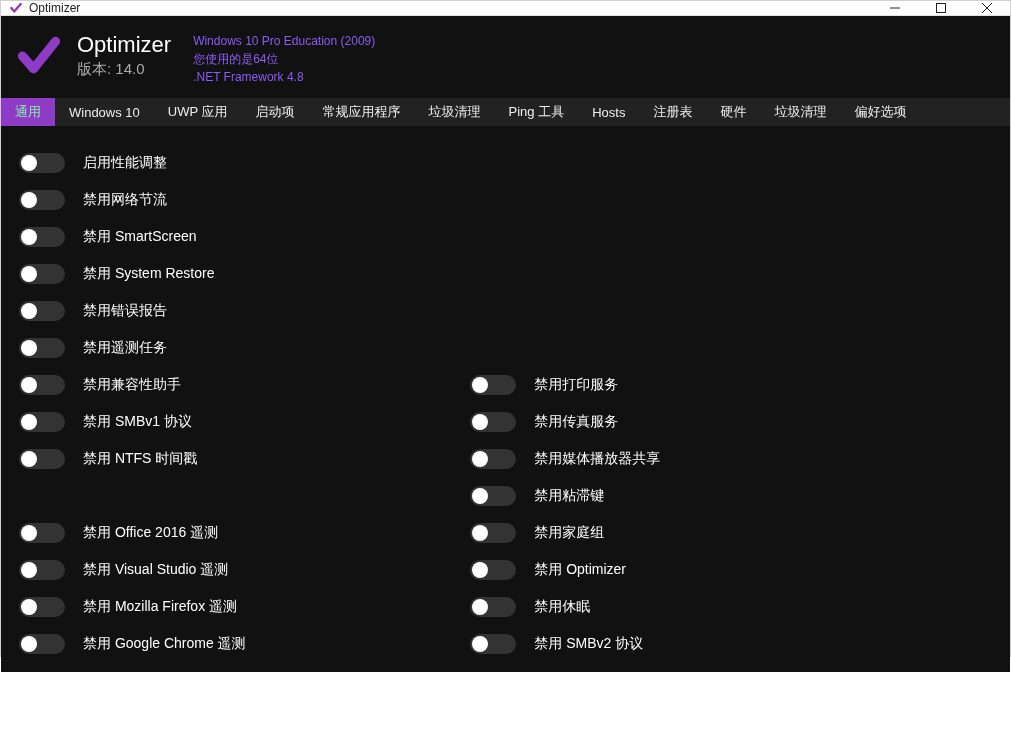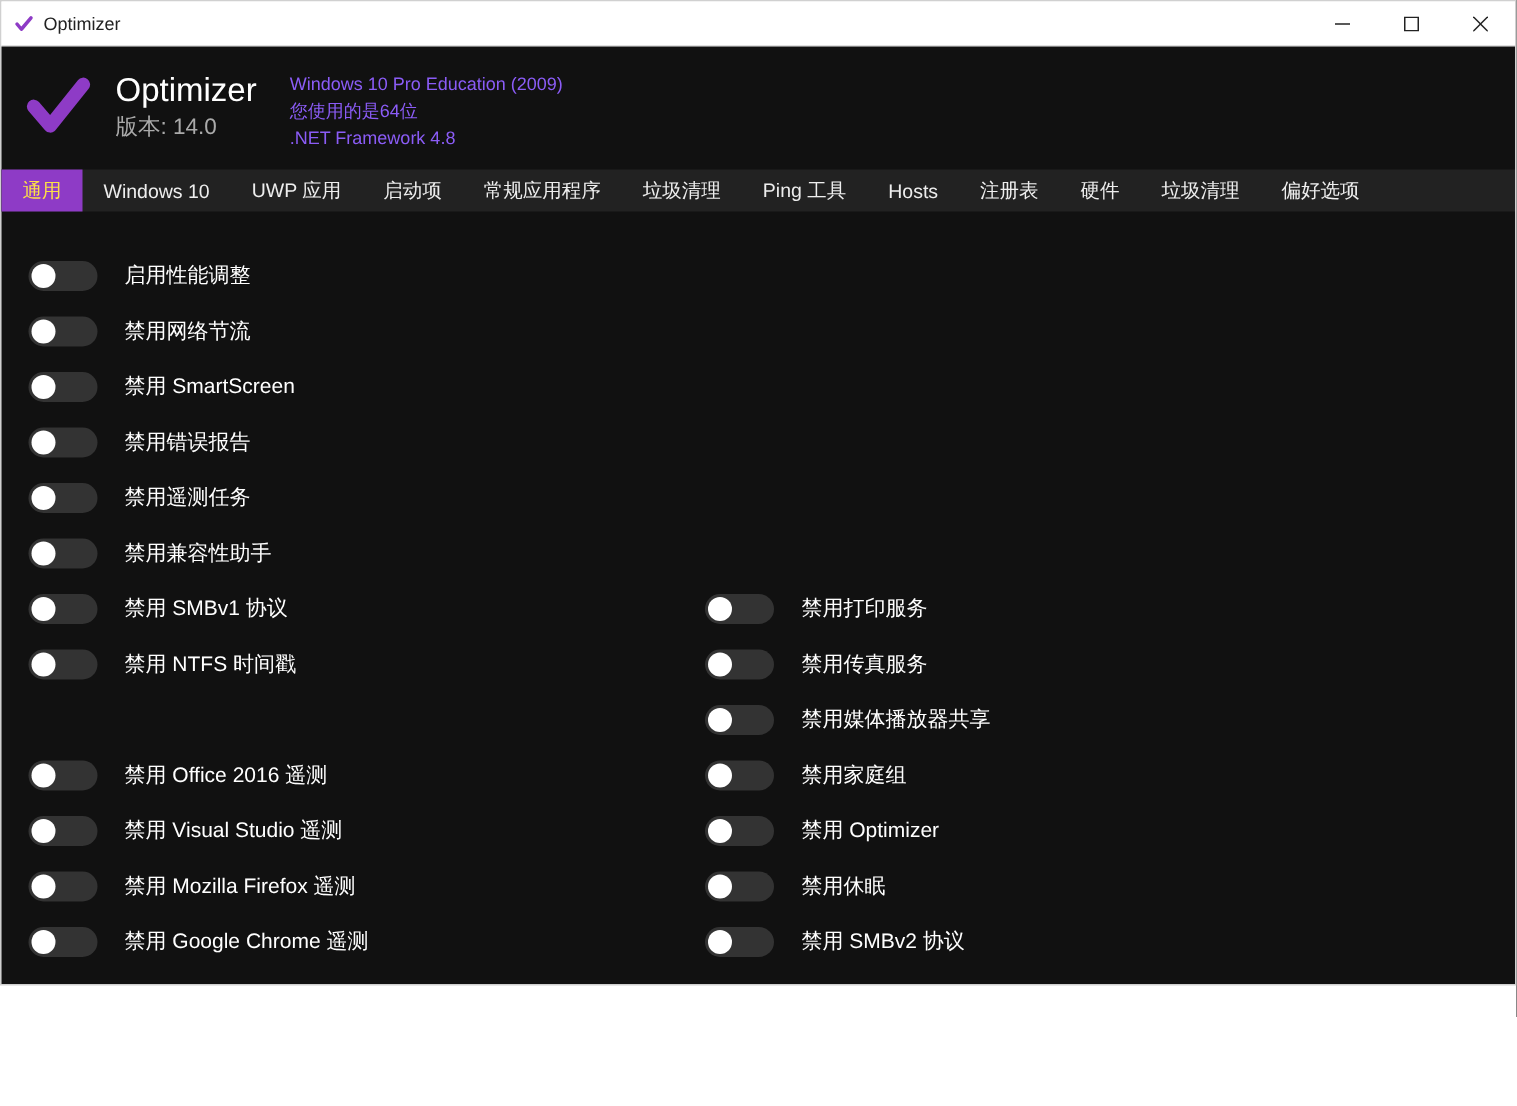--- a/index.html
+++ b/index.html
@@ -65,21 +65,21 @@
 }
 .tab {
   padding: 0 14px;
   display: flex;
   align-items: center;
   font-size: 13px;
   color: #eee;
   cursor: pointer;
   white-space: nowrap;
 }
-.tab.active { background: #8e3bc6; color: #fde047; }
+.tab.active { background: #8e3bc6; color: #86efac; }
 .content {
   flex: 1;
   display: flex;
   padding: 18px 10px 10px 18px;
   gap: 0;
 }
 .col { flex: 0 0 46%; display: flex; flex-direction: column; justify-content: flex-end; }
 .toggle-row {
   display: flex;
   align-items: center;
@@ -193,20 +193,26 @@
           <div class="toggle-row">
             <div class="toggle">
               <div class="knob"></div>
             </div>
             <span class="toggle-label">禁用 SmartScreen</span>
           </div>
           <div class="toggle-row">
             <div class="toggle">
               <div class="knob"></div>
             </div>
+            <span class="toggle-label">禁用 System Restore</span>
+          </div>
+          <div class="toggle-row">
+            <div class="toggle">
+              <div class="knob"></div>
+            </div>
             <span class="toggle-label">禁用错误报告</span>
           </div>
           <div class="toggle-row">
             <div class="toggle">
               <div class="knob"></div>
             </div>
             <span class="toggle-label">禁用遥测任务</span>
           </div>
           <div class="toggle-row">
             <div class="toggle">
@@ -268,20 +274,26 @@
           <div class="toggle-row">
             <div class="toggle">
               <div class="knob"></div>
             </div>
             <span class="toggle-label">禁用媒体播放器共享</span>
           </div>
           <div class="toggle-row">
             <div class="toggle">
               <div class="knob"></div>
             </div>
+            <span class="toggle-label">禁用粘滞键</span>
+          </div>
+          <div class="toggle-row">
+            <div class="toggle">
+              <div class="knob"></div>
+            </div>
             <span class="toggle-label">禁用家庭组</span>
           </div>
           <div class="toggle-row">
             <div class="toggle">
               <div class="knob"></div>
             </div>
             <span class="toggle-label">禁用 Optimizer</span>
           </div>
           <div class="toggle-row">
             <div class="toggle">

